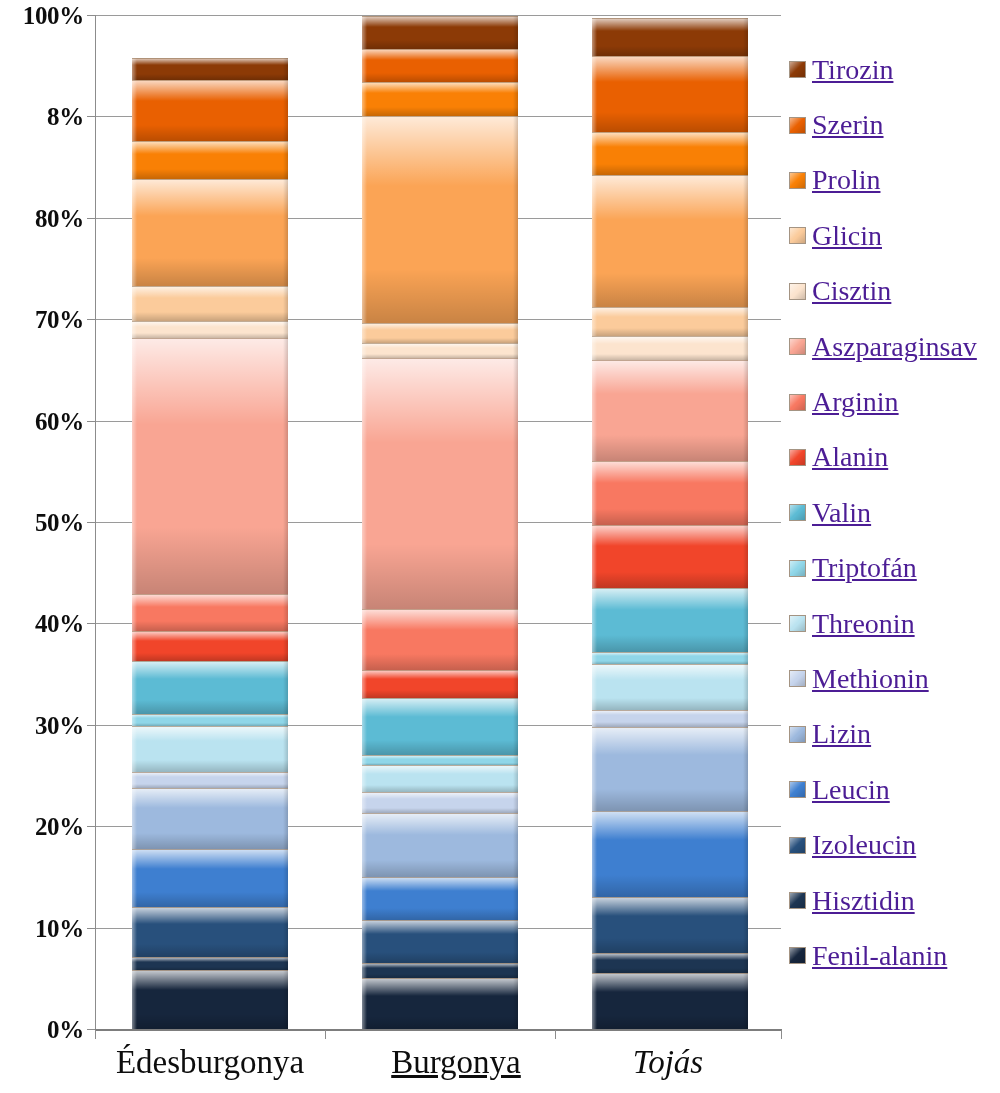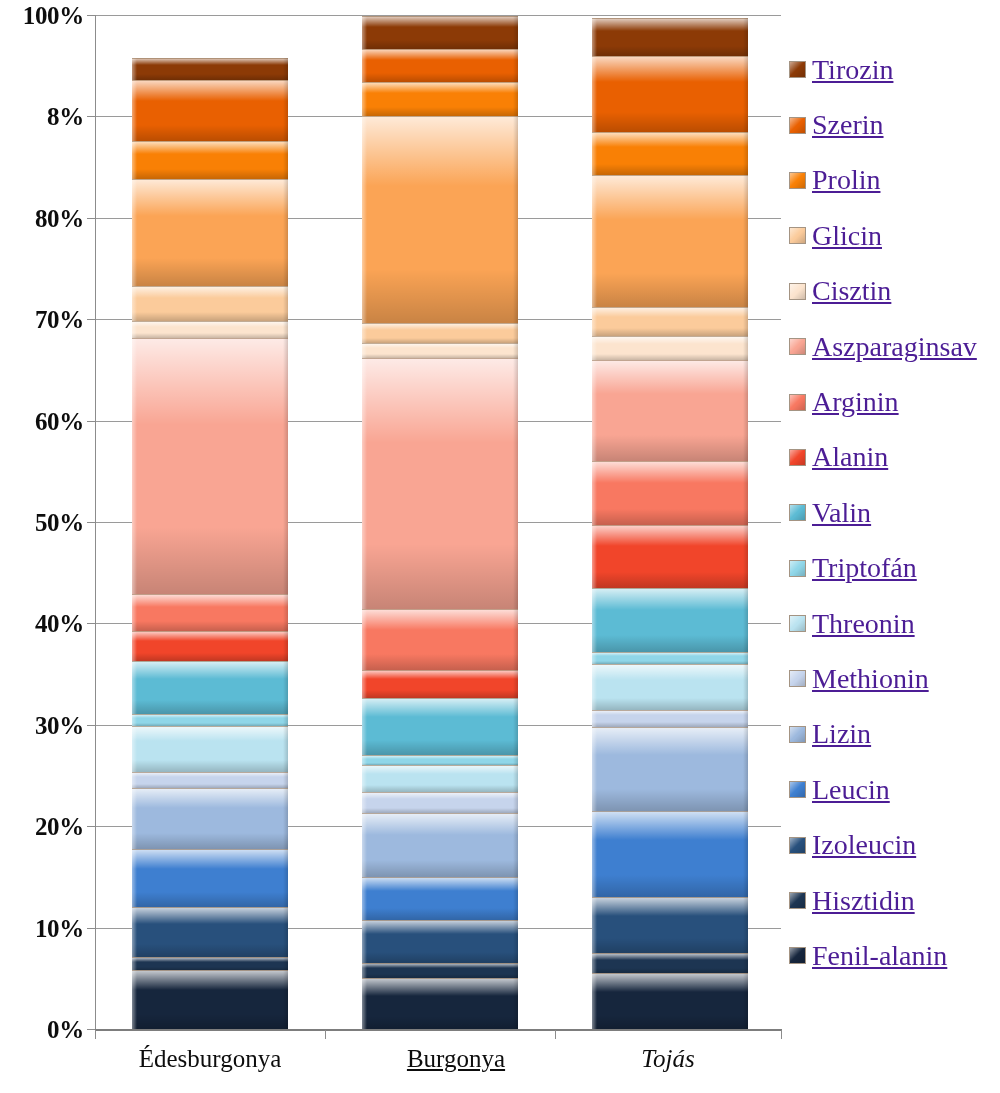--- a/index.html
+++ b/index.html
@@ -111,21 +111,21 @@
     left: 0; right: 0; top: 0; height: 1px;
     background: rgba(120,80,40,.45);
     pointer-events: none;
   }
 
   
   .x-label {
     position: absolute;
     top: 1046px;
     text-align: center;
-    font-size: 25px;
+    font-size: 33px;
     color: #0d0d0d;
     line-height: 1;
   }
 
   
   #legend {
     position: absolute;
     left: 789px; top: 42px;
     width: 211px;
   }

